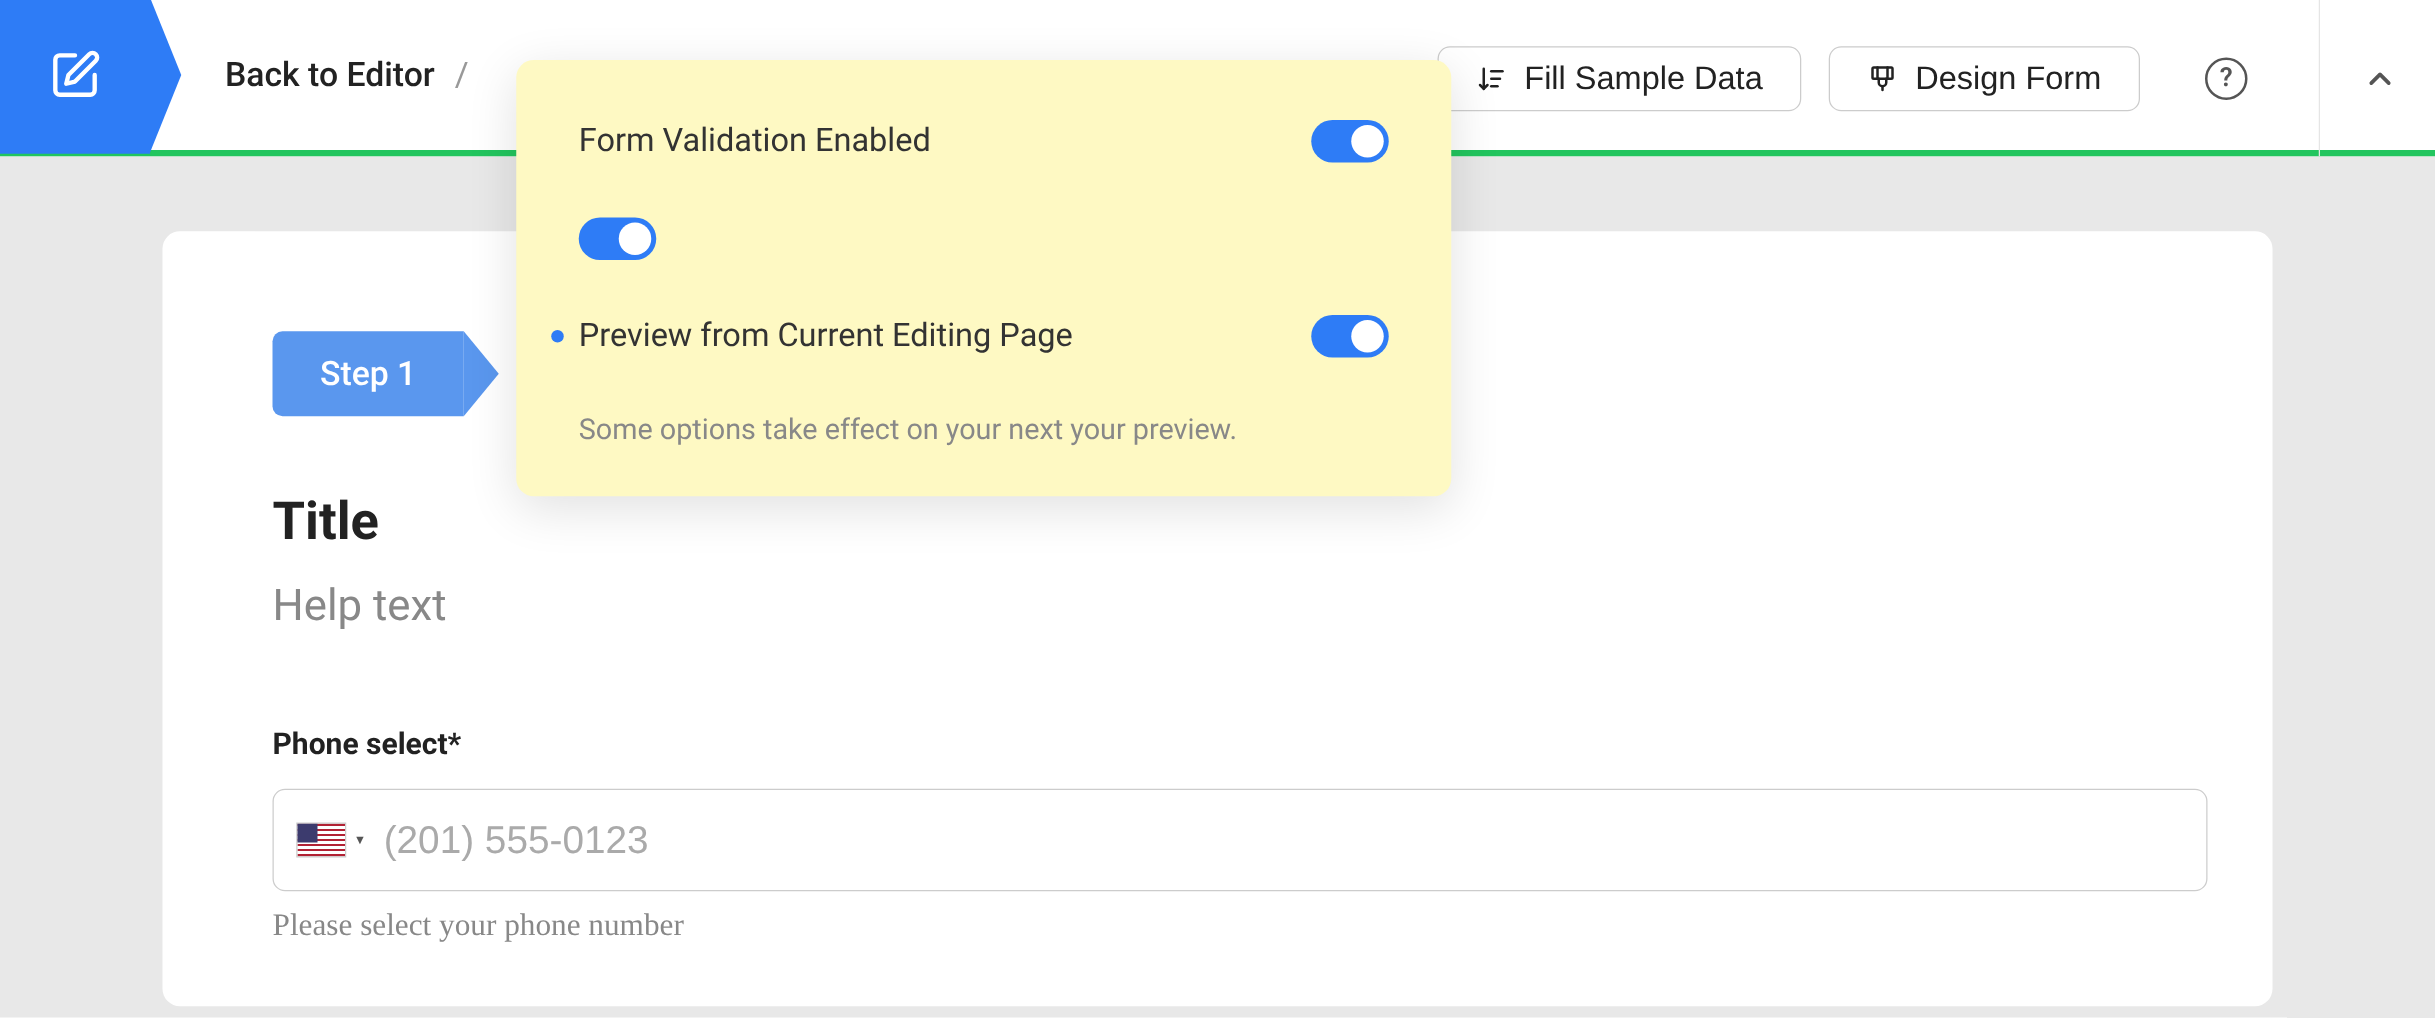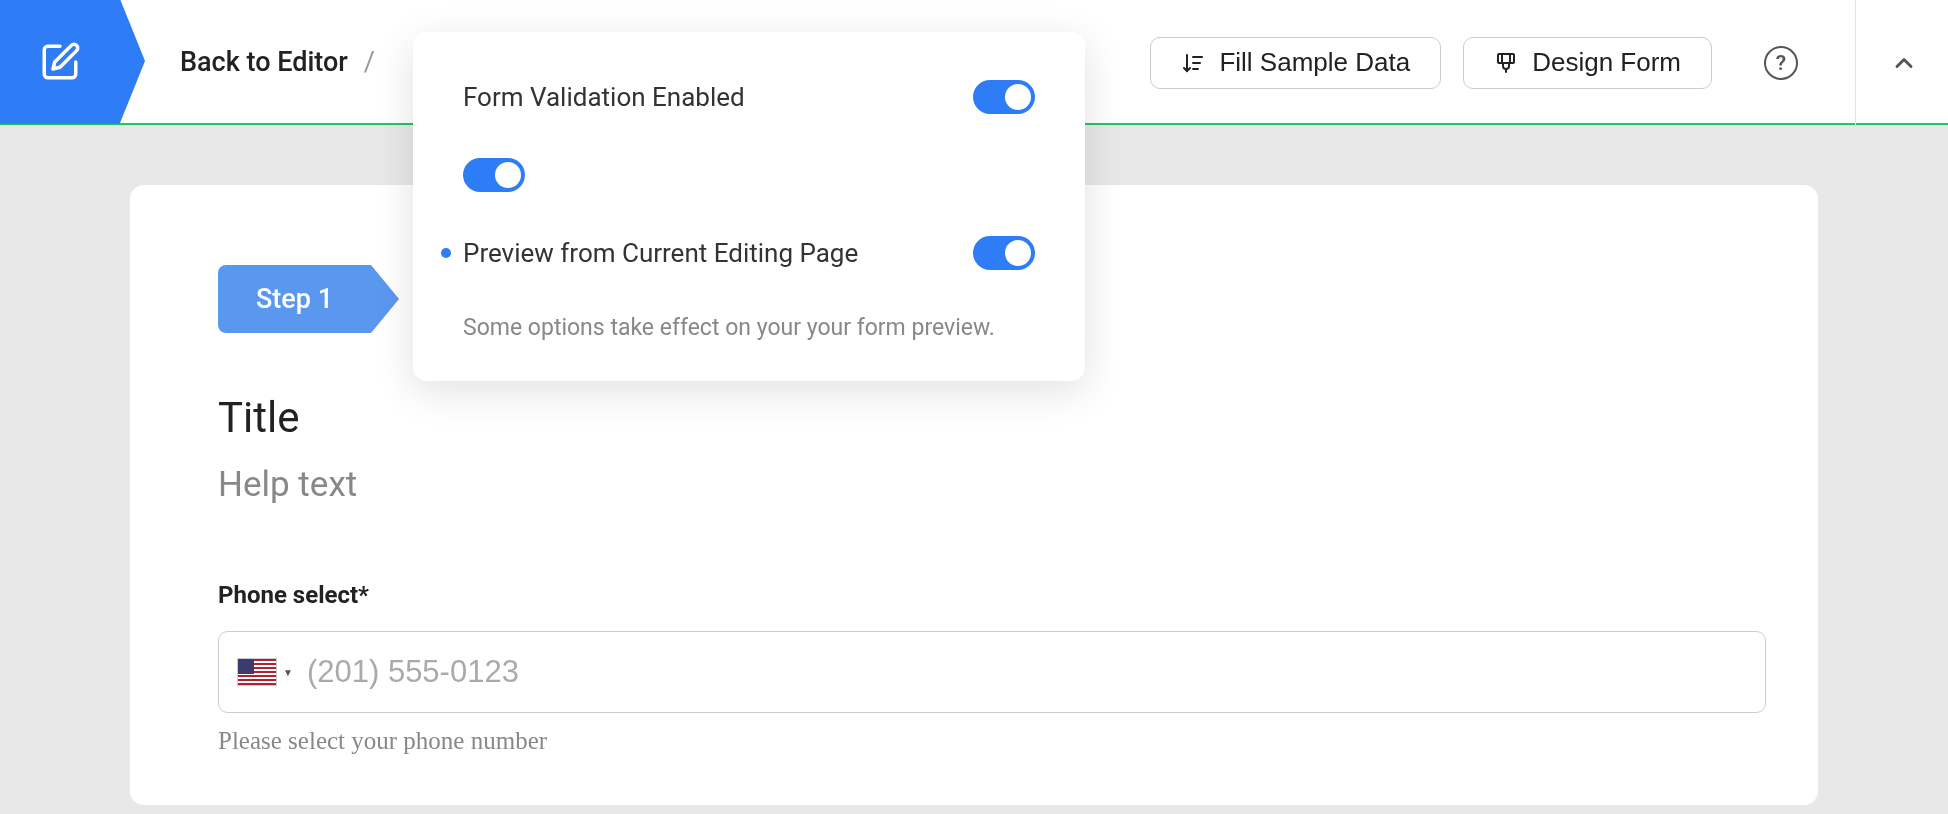--- a/index.html
+++ b/index.html
@@ -16,21 +16,21 @@
       overflow: hidden;
     }
     
     
     .topbar {
       height: 125px;
       background: #fff;
       display: flex;
       align-items: center;
       position: relative;
-      border-bottom: 2px solid #22c55e;
+      border-bottom: 5px solid #22c55e;
     }
     
     .logo-block {
       width: 120px;
       height: 125px;
       background: #2e7cf6;
       display: flex;
       align-items: center;
       justify-content: center;
       position: relative;
@@ -110,23 +110,23 @@
     
     .chevron-up {
       margin-left: 70px;
       cursor: pointer;
     }
     
     
     .dropdown-panel {
       position: absolute;
       left: 413px;
-      top: 32px;
-      width: 672px;
-      background: #ffffff;
+      top: 48px;
+      width: 748px;
+      background: #fef9c3;
       border-radius: 14px;
       box-shadow: 0 10px 40px rgba(0,0,0,0.12);
       padding: 48px 50px 40px 50px;
       z-index: 100;
     }
     
     .dropdown-row {
       display: flex;
       align-items: center;
       justify-content: space-between;
@@ -218,21 +218,21 @@
       top: 0;
       width: 0;
       height: 0;
       border-top: 34px solid transparent;
       border-bottom: 34px solid transparent;
       border-left: 28px solid #5a97ee;
     }
     
     .form-title {
       font-size: 42px;
-      font-weight: 400;
+      font-weight: 700;
       color: #222;
       margin-bottom: 22px;
     }
     
     .help-text {
       font-size: 35px;
       color: #888;
       margin-bottom: 76px;
     }
     
@@ -375,21 +375,21 @@
   <div class="dropdown-row">
     <div class="toggle"></div>
   </div>
   <div class="dropdown-row">
     <div class="dropdown-label-wrap">
       <span class="bullet"></span>
       <span class="dropdown-label">Preview from Current Editing Page</span>
     </div>
     <div class="toggle"></div>
   </div>
-  <div class="dropdown-note">Some options take effect on your your form preview.</div>
+  <div class="dropdown-note">Some options take effect on your next your preview.</div>
 </div>
 
 <div class="main-content">
   <div class="form-card">
     <div class="step-tab">
       <span>Step 1</span>
     </div>
     <h1 class="form-title">Title</h1>
     <p class="help-text">Help text</p>
     

